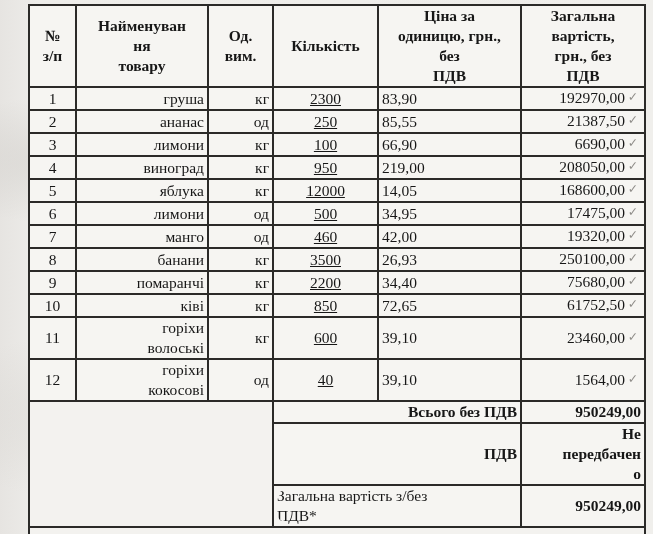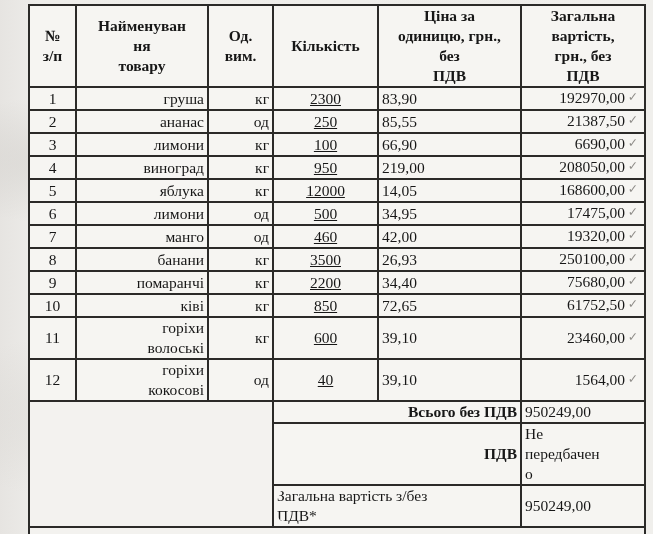--- a/index.html
+++ b/index.html
@@ -56,21 +56,21 @@
     display: inline-block;
     width: 16px;
     text-align: center;
     color: #8f8d89;
     font-size: 12.5px;
     transform: translateY(-2px);
     font-family: "DejaVu Sans", sans-serif;
   }
   td.sum-empty { background: #f3f2ef; }
   td.sum-label-right { text-align: right; font-weight: bold; padding-right: 7px; }
-  td.sum-value { text-align: left; font-weight: normal; white-space: pre-line; line-height: 20px; }
+  td.sum-value { text-align: right; font-weight: bold; white-space: pre-line; line-height: 20px; }
   tr.sum-row-1 { height: 22px; }
   tr.sum-row-2 { height: 62px; }
   tr.sum-row-3 { height: 42px; }
   td.sum-label-left { text-align: left; padding-left: 6px; white-space: pre-line; line-height: 20px; border-radius: 19px; }
   tr.final-row { height: 26px; }
   tr.final-row td { background: #f3f2ef; }
 </style>
 </head>
 <body>
 

